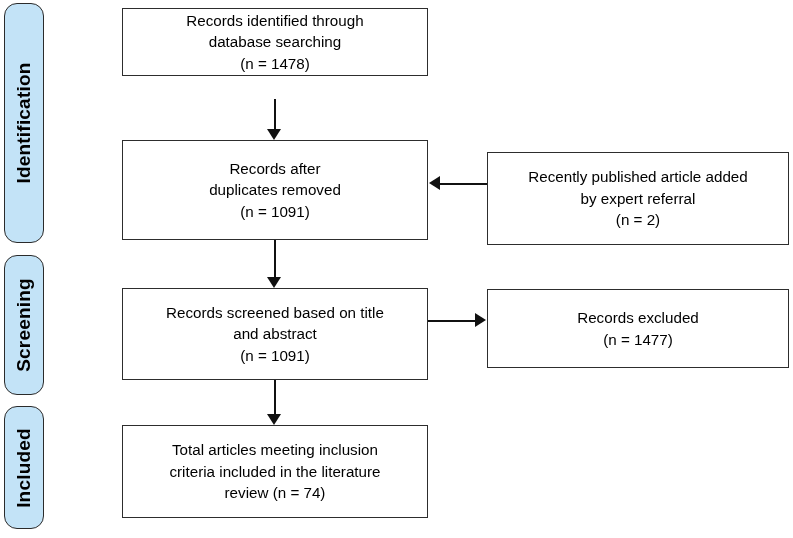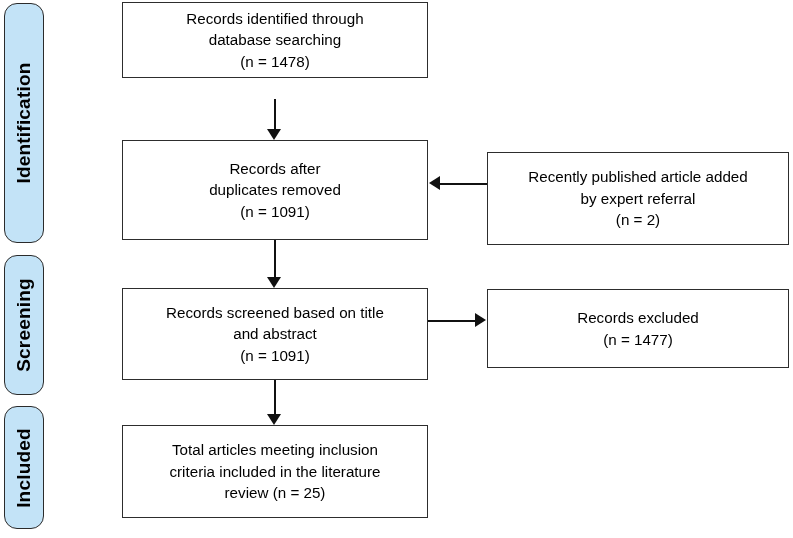--- a/index.html
+++ b/index.html
@@ -101,21 +101,21 @@
   </div>
 
   <div class="stage-tab" style="left:4px; top:255px; width:40px; height:140px;">
     <span class="stage-label">Screening</span>
   </div>
 
   <div class="stage-tab" style="left:4px; top:406px; width:40px; height:123px;">
     <span class="stage-label">Included</span>
   </div>
 
-  <div class="flow-box" style="left:122px; top:2px; width:306px; height:76px;">
+  <div class="flow-box" style="left:122px; top:8px; width:306px; height:68px;">
     <span class="box-text">Records identified through
 database searching
 (n = 1478)</span>
   </div>
 
   <div class="flow-box" style="left:122px; top:140px; width:306px; height:100px;">
     <span class="box-text">Records after
 duplicates removed
 (n = 1091)</span>
   </div>
@@ -133,21 +133,21 @@
   </div>
 
   <div class="flow-box" style="left:487px; top:289px; width:302px; height:79px;">
     <span class="box-text">Records excluded
 (n = 1477)</span>
   </div>
 
   <div class="flow-box" style="left:122px; top:425px; width:306px; height:93px;">
     <span class="box-text">Total articles meeting inclusion
 criteria included in the literature
-review (n = 25)</span>
+review (n = 74)</span>
   </div>
 
   <div class="conn-v" style="left:274px; top:99px; height:31px;"></div>
   <div class="arrow-down" style="left:267px; top:129px;"></div>
 
   <div class="conn-h" style="left:440px; top:183px; width:47px;"></div>
   <div class="arrow-left" style="left:429px; top:176px;"></div>
 
   <div class="conn-v" style="left:274px; top:240px; height:38px;"></div>
   <div class="arrow-down" style="left:267px; top:277px;"></div>

